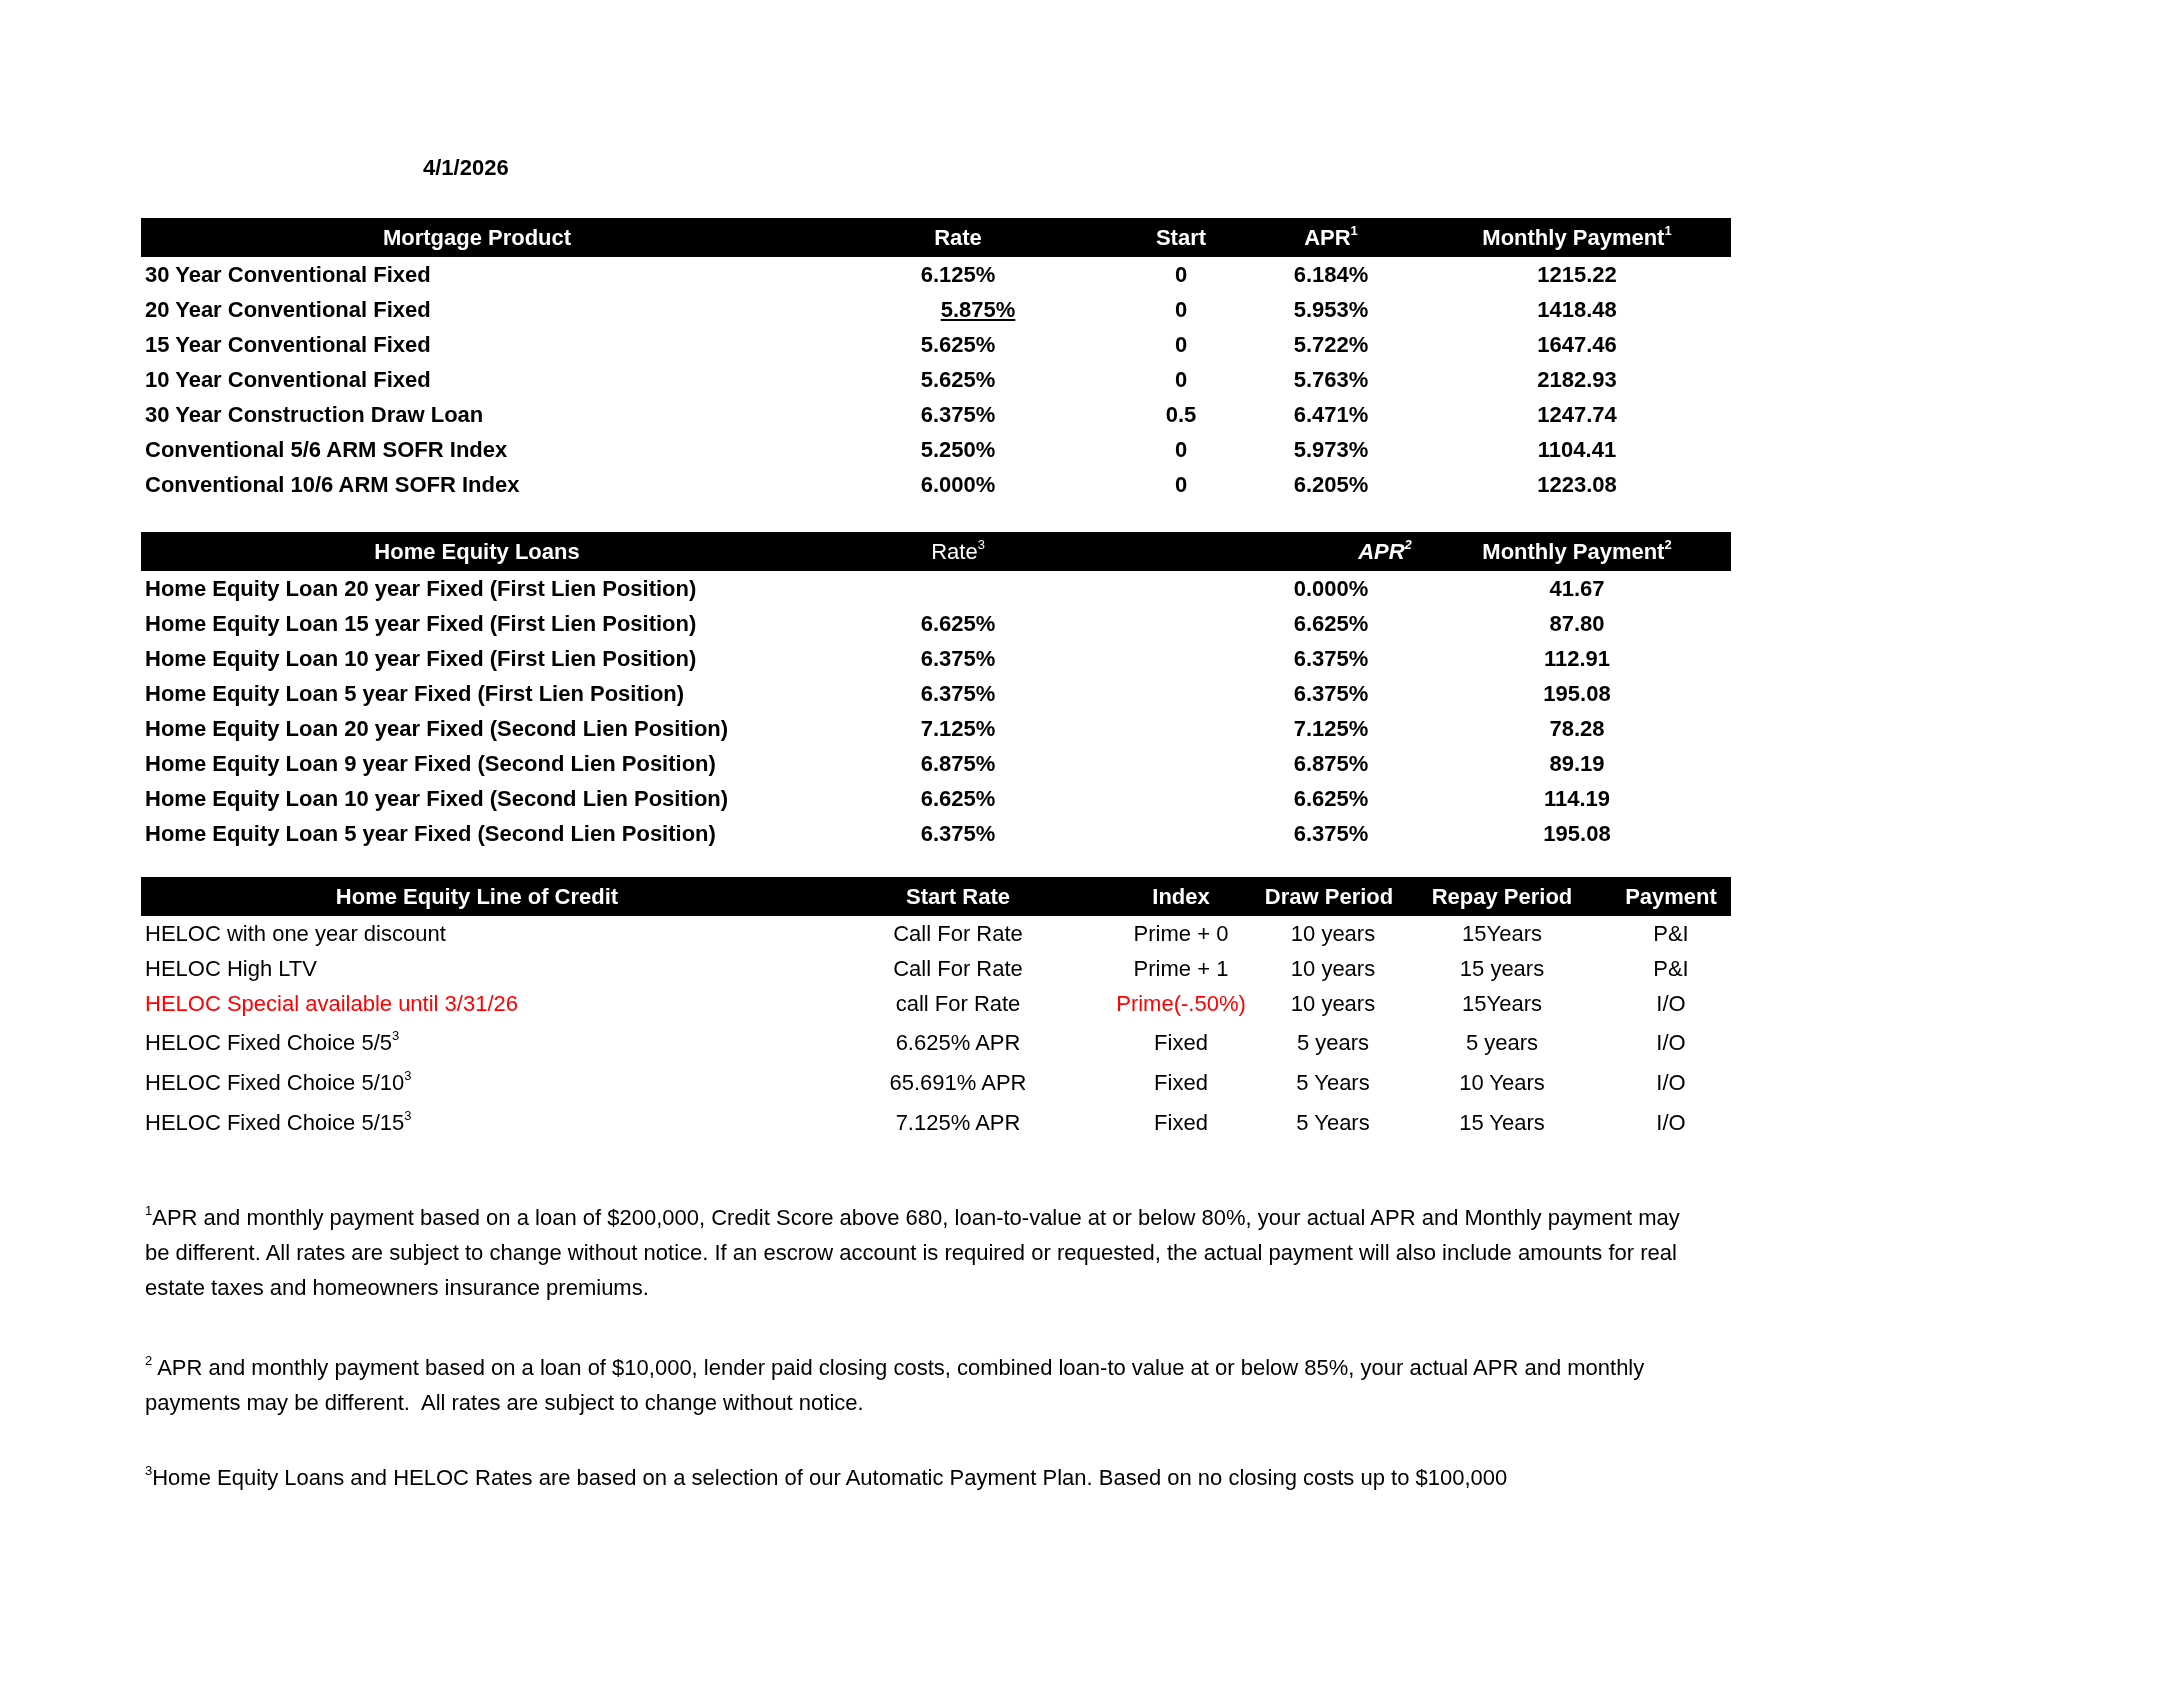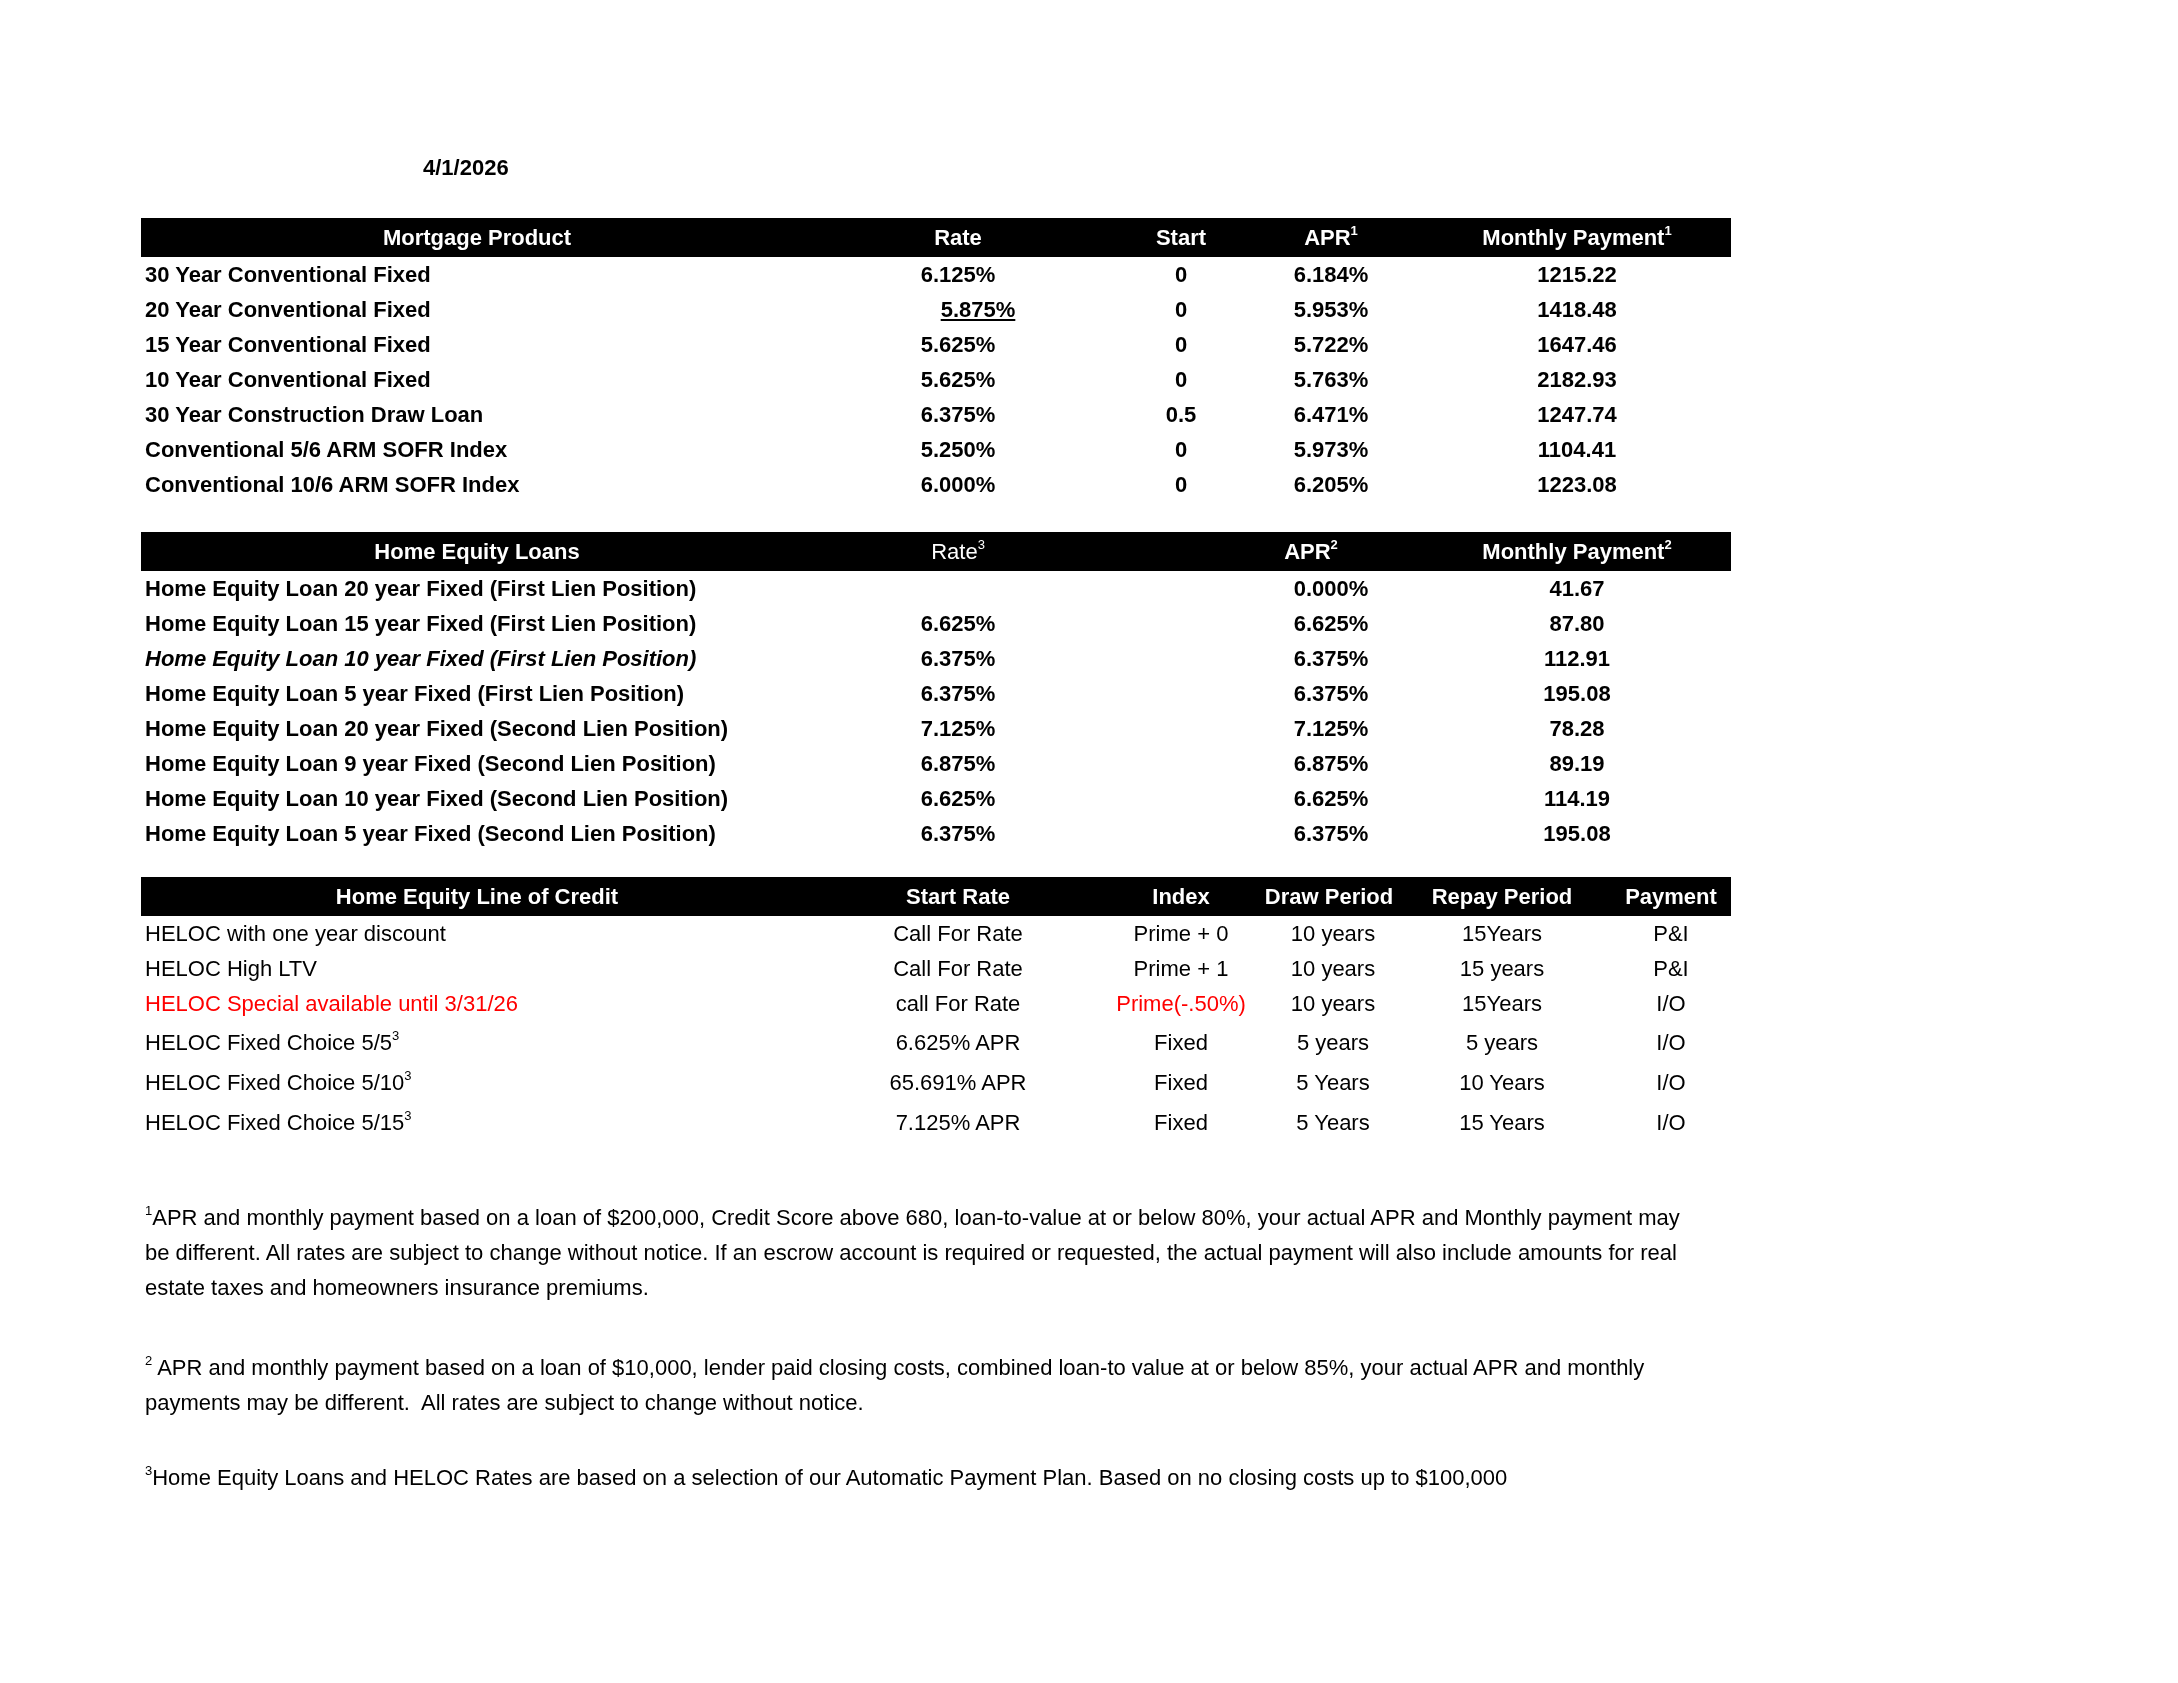--- a/index.html
+++ b/index.html
@@ -86,38 +86,38 @@
       <span class="c ctr" style="left:1190px;">6.205%</span>
       <span class="c ctr" style="left:1436px;">1223.08</span>
     </div>
     </div>
 </div>
 
 <div class="tbl" style="top:532px;">
   <div class="hdr light">
     <span class="c ctr b" style="left:336px;">Home Equity Loans</span>
     <span class="c ctr" style="left:817px;"><span>Rate</span><sup>3</sup></span>
-    <span class="c ctr b" style="left:1170px;"><span>APR</span><sup>2</sup></span>
+    <span class="c ctr b" style="left:1244px;font-style:italic;"><span>APR</span><sup>2</sup></span>
     <span class="c ctr b" style="left:1436px;"><span>Monthly Payment</span><sup>2</sup></span>
   </div>
   <div id="he-rows">
       <div class="row bold">
       <span class="c" style="left:4px;">Home Equity Loan 20 year Fixed (First Lien Position)</span>
       <span class="c ctr" style="left:817px;"></span>
       <span class="c ctr" style="left:1190px;">0.000%</span>
       <span class="c ctr" style="left:1436px;">41.67</span>
     </div>
       <div class="row bold">
       <span class="c" style="left:4px;">Home Equity Loan 15 year Fixed (First Lien Position)</span>
       <span class="c ctr" style="left:817px;">6.625%</span>
       <span class="c ctr" style="left:1190px;">6.625%</span>
       <span class="c ctr" style="left:1436px;">87.80</span>
     </div>
       <div class="row bold">
-      <span class="c" style="left:4px;font-style:italic;">Home Equity Loan 10 year Fixed (First Lien Position)</span>
+      <span class="c" style="left:4px;">Home Equity Loan 10 year Fixed (First Lien Position)</span>
       <span class="c ctr" style="left:817px;">6.375%</span>
       <span class="c ctr" style="left:1190px;">6.375%</span>
       <span class="c ctr" style="left:1436px;">112.91</span>
     </div>
       <div class="row bold">
       <span class="c" style="left:4px;">Home Equity Loan 5 year Fixed (First Lien Position)</span>
       <span class="c ctr" style="left:817px;">6.375%</span>
       <span class="c ctr" style="left:1190px;">6.375%</span>
       <span class="c ctr" style="left:1436px;">195.08</span>
     </div>

